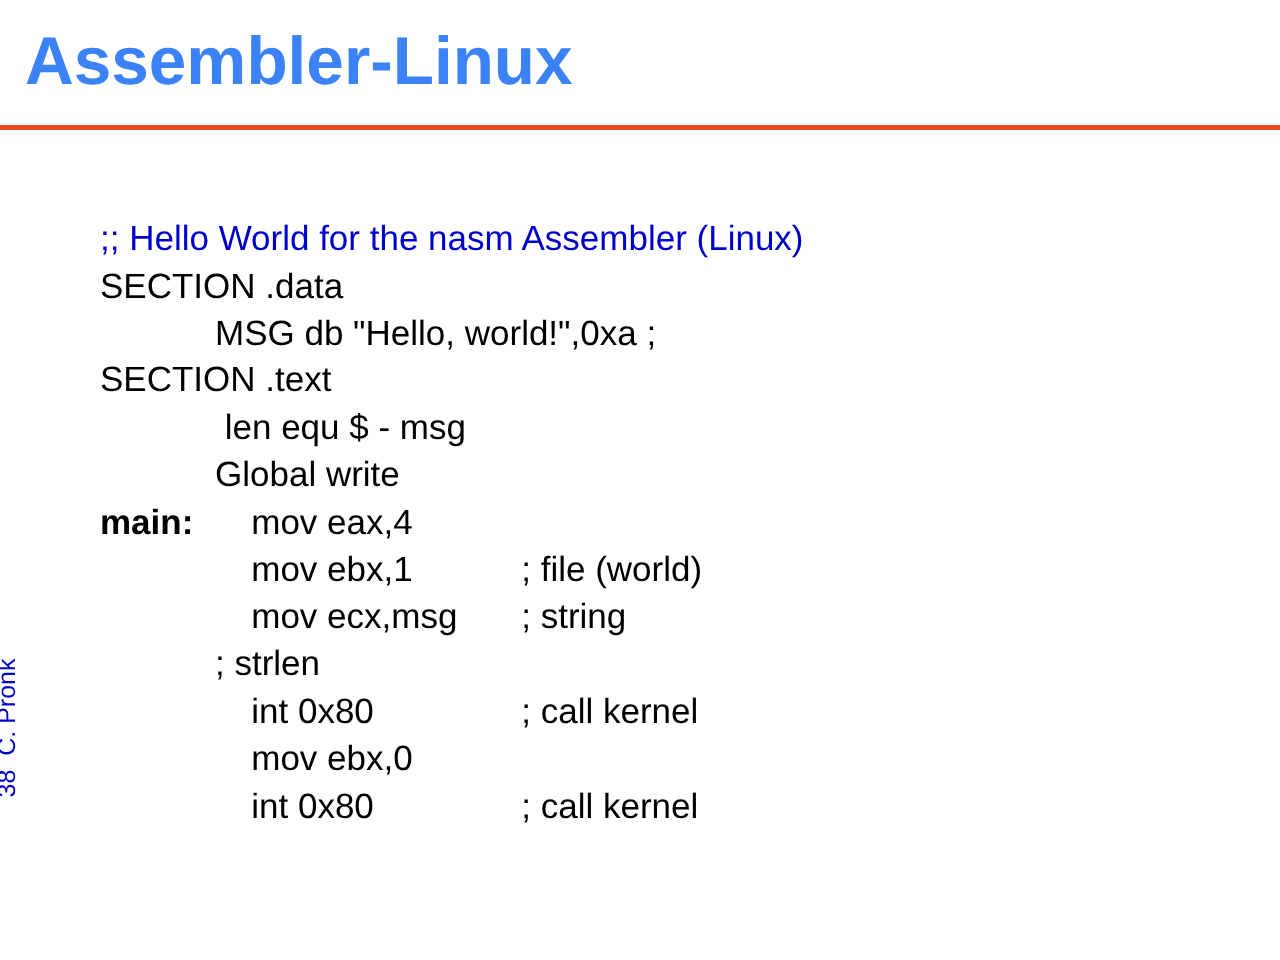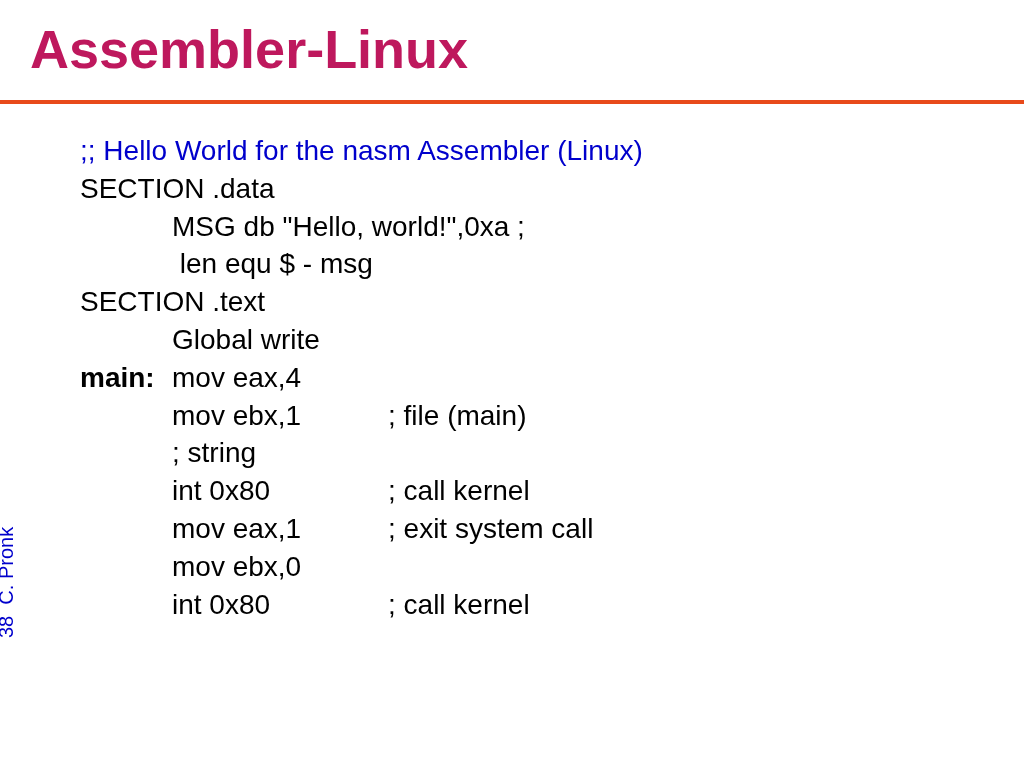--- a/index.html
+++ b/index.html
@@ -5,46 +5,46 @@
     * { margin: 0; padding: 0; box-sizing: border-box; }
     body {
       width: 1024px;
       height: 768px;
       font-family: Arial, Helvetica, sans-serif;
       background: #ffffff;
       position: relative;
       overflow: hidden;
     }
     .slide-title {
-      color: #be185d;
+      color: #3b82f6;
       font-size: 54px;
       font-weight: bold;
-      padding: 18px 0 18px 30px;
+      padding: 18px 0 18px 20px;
     }
     .divider {
       height: 4px;
       background: #e84a1a;
       margin-top: 2px;
     }
     .content {
-      padding: 28px 0 0 80px;
+      padding: 68px 0 0 80px;
       font-size: 28px;
       line-height: 1.35;
       color: #000000;
     }
     .comment-header {
       color: #0000cc;
     }
     .code-line {
       display: flex;
       white-space: pre;
     }
     .label-col { width: 92px; font-weight: bold; }
     .indent-col { width: 92px; }
-    .instr-col { width: 216px; }
+    .instr-col { width: 216px; margin-left: 29px; }
     .cmt-col { }
     .page-label {
       position: absolute;
       left: 18px;
       bottom: 130px;
       transform: rotate(-90deg);
       transform-origin: left bottom;
       color: #0000cc;
       font-size: 20px;
       white-space: nowrap;
@@ -56,37 +56,36 @@
 <div class="slide-title">Assembler-Linux</div>
 <div class="divider"></div>
 
 <div class="content">
   <div class="comment-header">;; Hello World for the nasm Assembler (Linux)</div>
 
   <div class="code-line"><span>SECTION .data</span></div>
 
   <div class="code-line"><span class="indent-col"></span><span>MSG db "Hello, world!",0xa ;</span></div>
 
+  <div class="code-line"><span>SECTION .text</span></div>
+
   <div class="code-line"><span class="indent-col"></span><span> len equ $ - msg</span></div>
-
-  <div class="code-line"><span>SECTION .text</span></div>
 
   <div class="code-line"><span class="indent-col"></span><span>Global write</span></div>
 
   <div class="code-line"><span class="label-col">main:</span><span class="instr-col">mov eax,4</span></div>
 
-  <div class="code-line"><span class="label-col"></span><span class="instr-col">mov ebx,1</span><span class="cmt-col">; file (main)</span></div>
+  <div class="code-line"><span class="label-col"></span><span class="instr-col">mov ebx,1</span><span class="cmt-col">; file (world)</span></div>
 
-  <div class="code-line"><span class="label-col"></span><span class="cmt-col">; string</span></div>
+  <div class="code-line"><span class="label-col"></span><span class="instr-col">mov ecx,msg</span><span class="cmt-col">; string</span></div>
 
-  <div class="code-line"><span class="label-col"></span></div>
+  <div class="code-line"><span class="label-col"></span><span class="cmt-col">; strlen</span></div>
 
   <div class="code-line"><span class="label-col"></span><span class="instr-col">int 0x80</span><span class="cmt-col">; call kernel</span></div>
 
-  <div class="code-line"><span class="label-col"></span><span class="instr-col">mov eax,1</span><span class="cmt-col">; exit system call</span></div>
 
   <div class="code-line"><span class="label-col"></span><span class="instr-col">mov ebx,0</span></div>
 
   <div class="code-line"><span class="label-col"></span><span class="instr-col">int 0x80</span><span class="cmt-col">; call kernel</span></div>
 </div>
 
 <div class="page-label">
   <span>38</span>&nbsp;&nbsp;<span>C. Pronk</span>
 </div>
 

